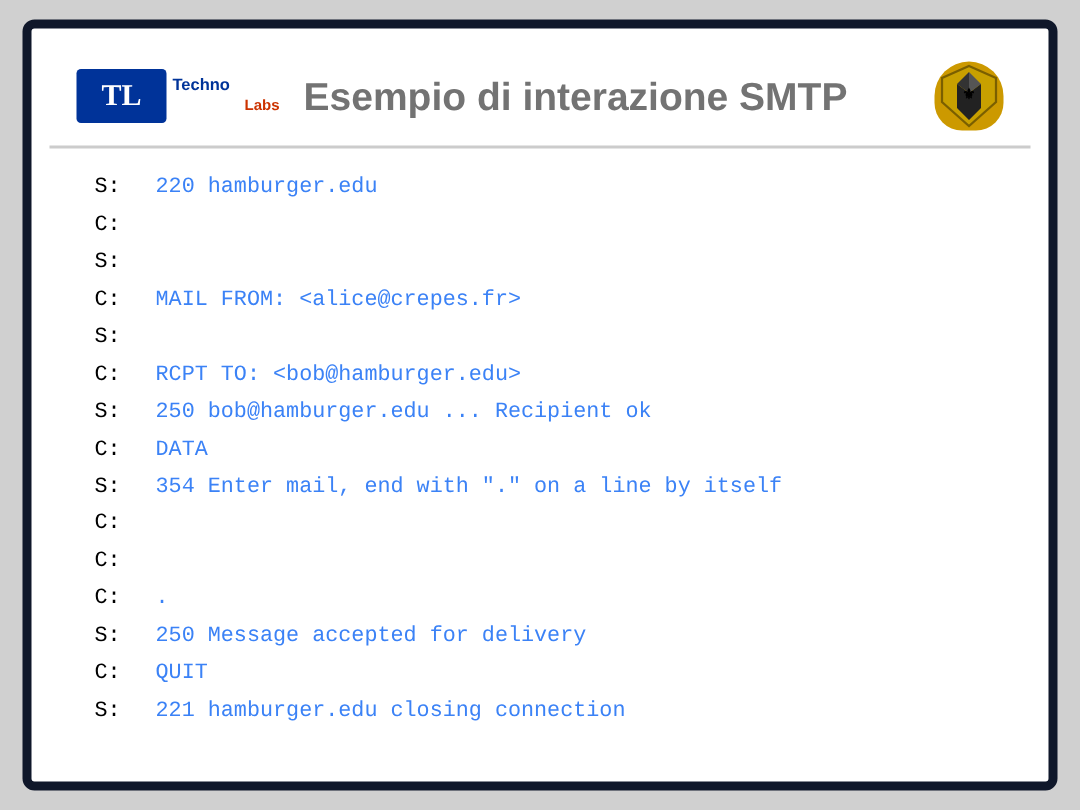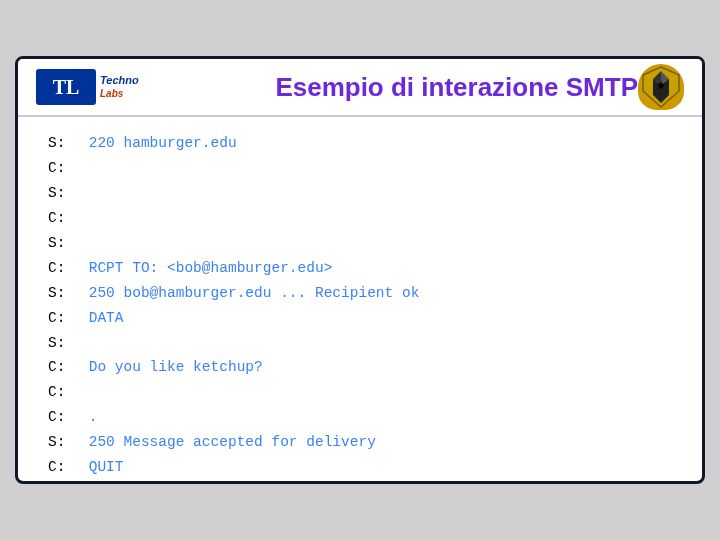--- a/index.html
+++ b/index.html
@@ -13,25 +13,25 @@
       height: 540px;
       background: #d0d0d0;
       display: flex;
       align-items: center;
       justify-content: center;
       font-family: Arial, sans-serif;
     }
 
     .slide {
       width: 690px;
-      height: 428px;
+      height: 514px;
       background: #ffffff;
-      border: 3px solid #0f172a;
+      border: 6px solid #0f172a;
       border-radius: 8px;
-      padding: 0;
+      padding: 12px;
       display: flex;
       flex-direction: column;
       overflow: hidden;
     }
 
     .header {
       display: flex;
       align-items: center;
       padding: 10px 18px;
       border-bottom: 2px solid #ccc;
@@ -62,35 +62,35 @@
       font-weight: bold;
       font-family: serif;
     }
 
     .logo-text {
       color: #003399;
       font-size: 11px;
       font-weight: bold;
       margin-left: 4px;
       line-height: 1.2;
-      font-style: italic;
     }
 
     .logo-text span {
       display: block;
       color: #cc3300;
       font-size: 10px;
+      margin-left: 48px;
     }
 
     .title {
       flex: 1;
-      text-align: right;
+      text-align: left;
       font-size: 26px;
       font-weight: bold;
-      color: #6d28d9;
+      color: #737373;
       font-family: Arial, sans-serif;
     }
 
     .crest {
       width: 46px;
       height: 46px;
       background: #cc9900;
       border-radius: 50% 50% 40% 40%;
       display: flex;
       align-items: center;
@@ -175,56 +175,58 @@
           <span class="msg">&nbsp;220 hamburger.edu</span>
         </div>
         <div class="smtp-row">
           <span class="role client">C:</span>
         </div>
         <div class="smtp-row">
           <span class="role server">S:</span>
         </div>
         <div class="smtp-row">
           <span class="role client">C:</span>
+          <span class="msg">&nbsp;MAIL FROM: &lt;alice@crepes.fr&gt;</span>
         </div>
         <div class="smtp-row">
           <span class="role server">S:</span>
         </div>
         <div class="smtp-row">
           <span class="role client">C:</span>
           <span class="msg">&nbsp;RCPT TO: &lt;bob@hamburger.edu&gt;</span>
         </div>
         <div class="smtp-row">
           <span class="role server">S:</span>
           <span class="msg">&nbsp;250 bob@hamburger.edu ... Recipient ok</span>
         </div>
         <div class="smtp-row">
           <span class="role client">C:</span>
           <span class="msg">&nbsp;DATA</span>
         </div>
         <div class="smtp-row">
           <span class="role server">S:</span>
-        </div>
-        <div class="smtp-row">
-          <span class="role client">C:</span>
-          <span class="msg">&nbsp;Do you like ketchup?</span>
+          <span class="msg">&nbsp;354 Enter mail, end with "." on a line by itself</span>
+        </div>
+        <div class="smtp-row">
+          <span class="role client">C:</span>
         </div>
         <div class="smtp-row">
           <span class="role client">C:</span>
         </div>
         <div class="smtp-row">
           <span class="role client">C:</span>
           <span class="msg">&nbsp;.</span>
         </div>
         <div class="smtp-row">
           <span class="role server">S:</span>
           <span class="msg">&nbsp;250 Message accepted for delivery</span>
         </div>
         <div class="smtp-row">
           <span class="role client">C:</span>
           <span class="msg">&nbsp;QUIT</span>
         </div>
         <div class="smtp-row">
           <span class="role server">S:</span>
+          <span class="msg">&nbsp;221 hamburger.edu closing connection</span>
         </div>
       </div>
   </div>
 </div>
 
 </body></html>

